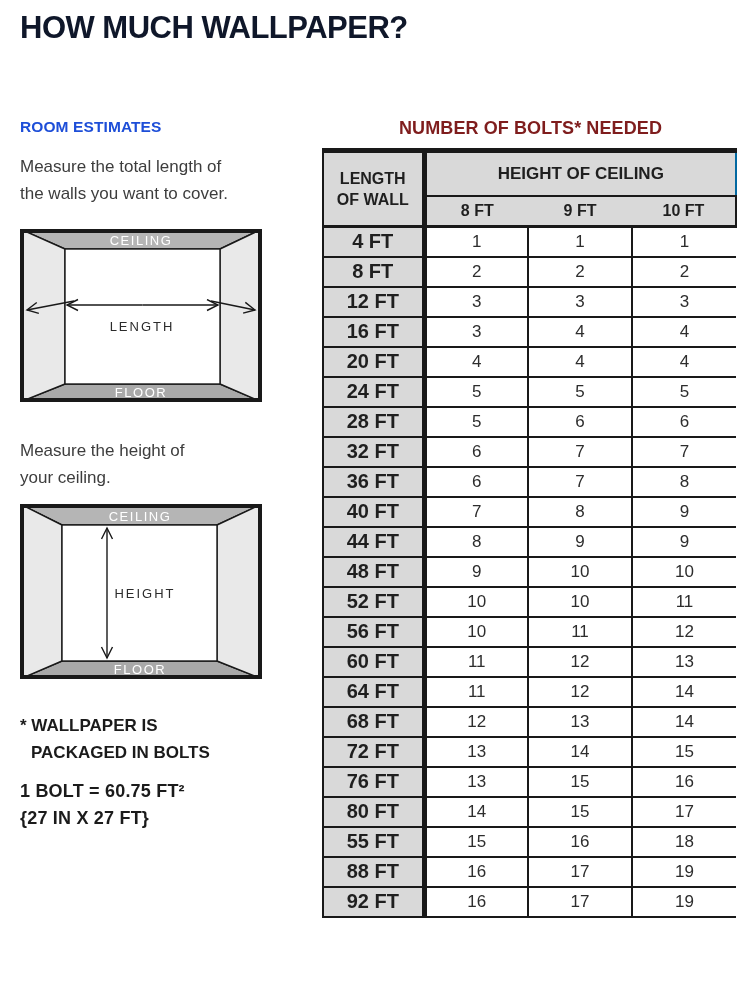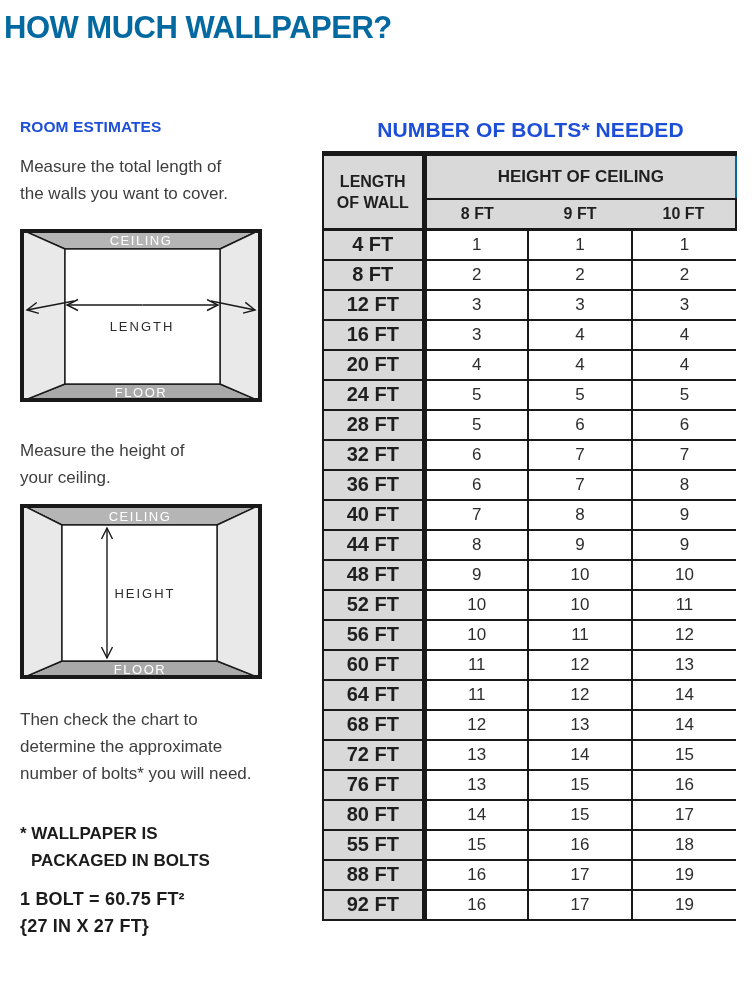--- a/index.html
+++ b/index.html
@@ -2,22 +2,22 @@
 <html><head>
 <meta charset="utf-8">
 <style>
   html, body { margin: 0; padding: 0; background: #ffffff; }
   * { box-sizing: border-box; }
   .page {
     position: relative; width: 752px; height: 990px; background: #ffffff;
     font-family: "Liberation Sans", sans-serif; color: #1c1c1c; overflow: hidden;
   }
   h1.title {
-    position: absolute; top: 10px; left: 4px; margin: 0;
-    font-size: 31px; font-weight: bold; letter-spacing: -0.5px; color: #0369a1;
+    position: absolute; top: 10px; left: 20px; margin: 0;
+    font-size: 31px; font-weight: bold; letter-spacing: -0.5px; color: #0f172a;
   }
   .left-col { position: absolute; left: 20px; top: 118px; width: 275px; }
   .right-col { position: absolute; left: 322px; top: 118px; width: 417px; }
   h2.sec-heading { margin: 0; font-size: 15.5px; font-weight: bold; color: #1d4ed8; letter-spacing: 0.1px; }
   .body-text { margin: 0; font-size: 17px; line-height: 27px; color: #3d3d3d; white-space: pre-line; }
   .step1 { margin-top: 17px; }
   .step2 { margin-top: 35px; }
   .step3 { margin-top: 27px; }
   svg.diagram { display: block; }
   .diagram-length { margin-top: 22px; }
@@ -28,21 +28,21 @@
   .footnote {
     margin: 33px 0 4px 0; font-size: 17px; line-height: 27px; font-weight: bold; color: #1b1b1b;
     white-space: pre-line; padding-left: 11px; text-indent: -11px;
   }
   .boltspec {
     margin: 12px 0 0 0; font-size: 18px; line-height: 27px; font-weight: bold; color: #1b1b1b;
     white-space: pre-line; letter-spacing: 0.2px;
   }
   .table-heading {
     margin: 0 0 9px 0; text-align: center;
-    font-size: 21px; font-weight: bold; color: #1d4ed8; letter-spacing: 0.1px;
+    font-size: 18px; font-weight: bold; color: #7f1d1d; letter-spacing: 0.1px;
   }
   table.bolt-table {
     border-collapse: collapse; table-layout: fixed; width: 415px;
     border-top: 5px solid #191919; border-left: 2px solid #191919;
   }
   .bolt-table th, .bolt-table td { padding: 0; border-bottom: 2px solid #191919; }
   .bolt-table .corner {
     background: #d9d9d9; border-right: 5px solid #191919; border-bottom: 3px solid #191919;
     font-weight: bold; font-size: 16px; line-height: 21px; color: #1f1f1f;
     white-space: pre-line; text-align: center; vertical-align: middle;
@@ -119,23 +119,20 @@
       <rect x="2" y="2" width="238" height="171" fill="none" stroke="#191919" stroke-width="4"></rect>
       <text x="120" y="17" text-anchor="middle" class="panel-label">CEILING</text>
       <text x="120" y="170" text-anchor="middle" class="panel-label">FLOOR</text>
       <g stroke="#191919" stroke-width="1.4">
         <line x1="87" y1="89" x2="87" y2="24" marker-end="url(#ah2)"></line>
         <line x1="87" y1="89" x2="87" y2="154" marker-end="url(#ah2)"></line>
       </g>
       <text x="125" y="94" text-anchor="middle" class="measure-label">HEIGHT</text>
     </svg>
 
-    <p class="body-text step3">Then check the chart to
-determine the approximate
-number of bolts* you will need.</p>
 
     <p class="footnote">* WALLPAPER IS
 PACKAGED IN BOLTS</p>
 
     <p class="boltspec">1 BOLT = 60.75 FT²
 {27 IN X 27 FT}</p>
   </div>
 
   <div class="right-col">
     <h2 class="table-heading">NUMBER OF BOLTS* NEEDED</h2>

